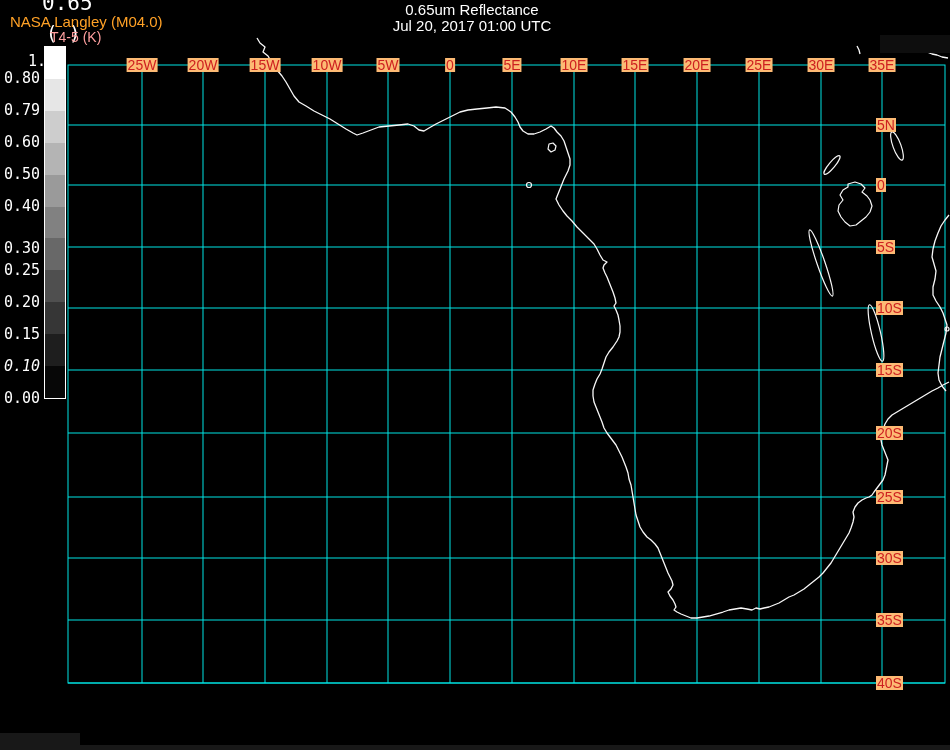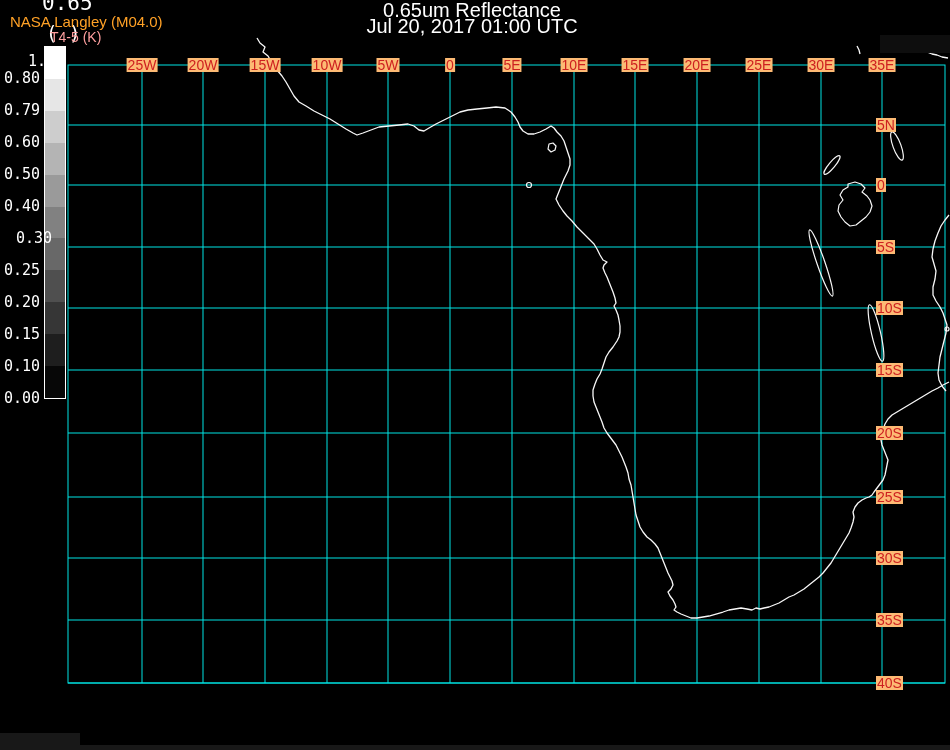--- a/index.html
+++ b/index.html
@@ -1,20 +1,20 @@
 <!DOCTYPE html>
 <html><head>
 <meta charset="utf-8">
 <style>
   html,body{margin:0;padding:0;background:#000;}
   #root{position:relative;width:950px;height:750px;background:#000;overflow:hidden;
         font-family:"Liberation Sans",sans-serif;}
   svg{position:absolute;left:0;top:0;}
   .title-block{position:absolute;top:2px;left:472px;transform:translateX(-50%);
-        text-align:center;color:#fff;font-size:20px;line-height:16px;white-space:nowrap;}
+        text-align:center;color:#fff;font-size:15px;line-height:16px;white-space:nowrap;}
   .ov{position:absolute;white-space:nowrap;}
   .ov-white-top{left:42px;top:-9px;color:#fff;font-family:"DejaVu Sans Mono",monospace;font-size:21px;}
   .ov-white-parens{left:46px;top:22px;color:#fff;font-family:"DejaVu Sans Mono",monospace;font-size:19px;}
   .ov-orange{left:10px;top:13px;color:#ffa126;font-size:15px;}
   .ov-salmon{left:50px;top:29px;color:#ff9f9f;font-size:14px;}
   #colorbar{position:absolute;left:44px;top:46px;width:20px;height:351px;
         border:1px solid #fff;display:flex;flex-direction:column;}
   #colorbar .step{width:100%;flex:1 1 auto;}
   .cb-label{position:absolute;width:40px;text-align:right;color:#fff;
         font-family:"DejaVu Sans Mono",monospace;font-size:15px;line-height:15px;}
@@ -99,25 +99,25 @@
       <div class="step" style="background: rgb(30, 30, 30);"></div>
       <div class="step" style="background: rgb(7, 7, 7);"></div>
     </div>
   <div id="colorbar-labels">
       <div class="cb-label" style="left: 0px; top: 54px; margin-left: 24px;">1.00</div>
       <div class="cb-label" style="left: 0px; top: 71.4091px;">0.80</div>
       <div class="cb-label" style="left: 0px; top: 103.318px;">0.79</div>
       <div class="cb-label" style="left: 0px; top: 135.227px;">0.60</div>
       <div class="cb-label" style="left: 0px; top: 167.136px;">0.50</div>
       <div class="cb-label" style="left: 0px; top: 199.045px;">0.40</div>
-      <div class="cb-label" style="left: 0px; top: 231px; padding-left: 12px;">0.30</div>
+      <div class="cb-label" style="left: 0px; top: 241px;">0.30</div>
       <div class="cb-label" style="left: 0px; top: 262.864px;">0.25</div>
       <div class="cb-label" style="left: 0px; top: 294.773px;">0.20</div>
       <div class="cb-label" style="left: 0px; top: 326.682px;">0.15</div>
-      <div class="cb-label" style="left: 0px; top: 358.591px;">0.10</div>
+      <div class="cb-label" style="left: 0px; top: 358.591px; font-style: italic;">0.10</div>
       <div class="cb-label" style="left: 0px; top: 390.5px;">0.00</div>
     </div>
 
   <div id="axis-labels">
       <div class="axis-label top" style="left: 142px; top: 65px;">25W</div>
       <div class="axis-label top" style="left: 203px; top: 65px;">20W</div>
       <div class="axis-label top" style="left: 265px; top: 65px;">15W</div>
       <div class="axis-label top" style="left: 327px; top: 65px;">10W</div>
       <div class="axis-label top" style="left: 388px; top: 65px;">5W</div>
       <div class="axis-label top" style="left: 450px; top: 65px;">0</div>

